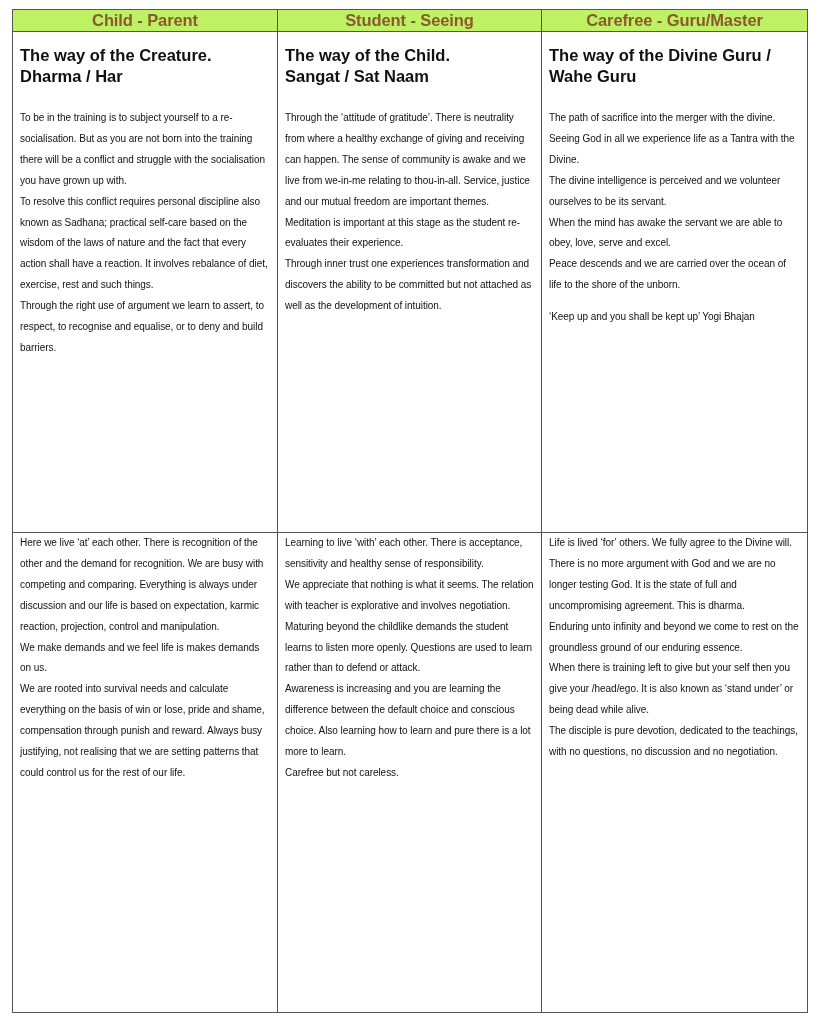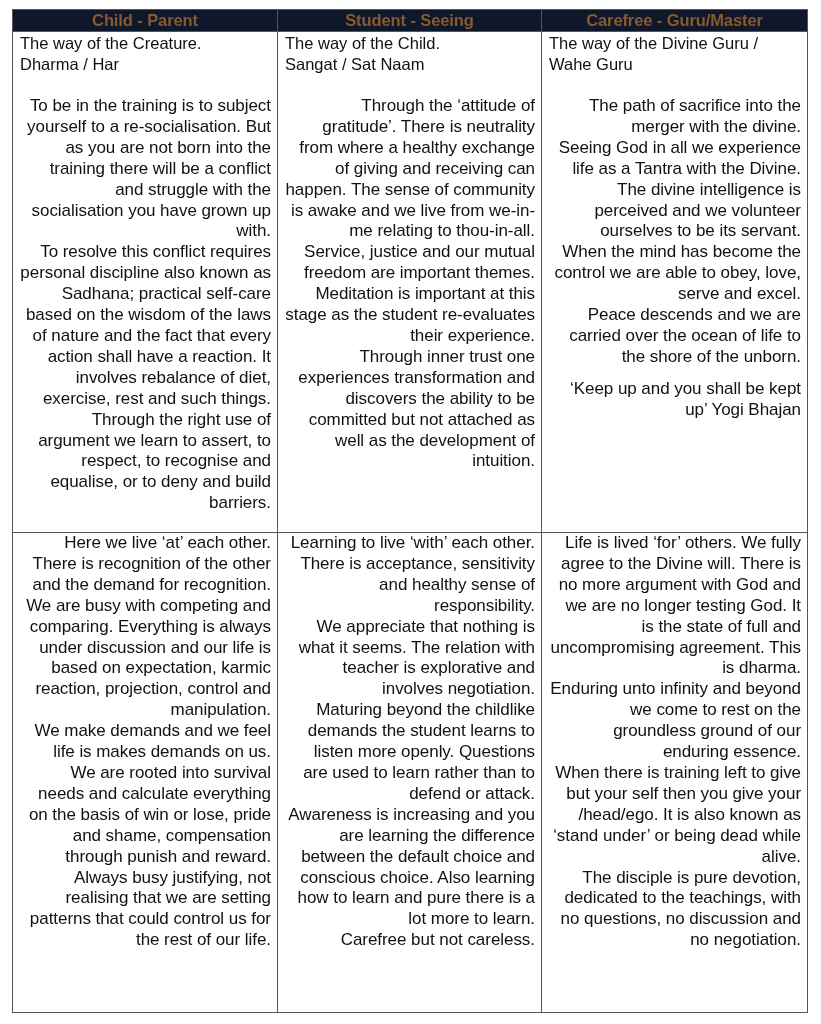--- a/index.html
+++ b/index.html
@@ -25,46 +25,45 @@
     }
     .doc-table col.c1 { width: 265px; }
     .doc-table col.c2 { width: 264px; }
     .doc-table col.c3 { width: 266px; }
     .doc-table th, .doc-table td {
       border: 1.3px solid #555555;
       vertical-align: top;
       padding: 0 6px 0 7px;
     }
     .doc-table th {
-      background: #0f172a;
+      background: #bef264;
       color: #8a5a2c;
       font-weight: bold;
       font-size: 16.5px;
       height: 21px;
       line-height: 21px;
       text-align: center;
       padding: 0;
       letter-spacing: -0.1px;
     }
     .row-1 td { height: 500px; }
     .row-2 td { height: 479px; margin-left: 22px; }
     .cell-title {
-      font-weight: normal;
+      font-weight: bold;
       font-size: 16.5px;
       line-height: 21px;
       margin: 0;
-      padding-top: 1px;
+      padding-top: 13px;
     }
     .cell-gap { height: 21px; }
     .para {
-      font-size: 17px;
+      font-size: 10px;
       line-height: 20.9px;
       margin: 0;
       letter-spacing: -0.05px;
-      text-align: right;
     }
     .para.spaced { margin-top: 11px; }
     .row-2 td .para:first-child { padding-top: 0; }
   </style>
 </head>
 <body>
 
 <table class="doc-table">
   <colgroup>
     <col class="c1">
@@ -102,21 +101,21 @@
       </td>
       <td>
         <div class="cell-title">
           <div>The way of the Divine Guru /</div>
           <div>Wahe Guru</div>
         </div>
         <div class="cell-gap"></div>
         <p class="para">The path of sacrifice into the merger with the divine.</p>
         <p class="para">Seeing God in all we experience life as a Tantra with the Divine.</p>
         <p class="para">The divine intelligence is perceived and we volunteer ourselves to be its servant.</p>
-        <p class="para">When the mind has become the control we are able to obey, love, serve and excel.</p>
+        <p class="para">When the mind has awake the servant we are able to obey, love, serve and excel.</p>
         <p class="para">Peace descends and we are carried over the ocean of life to the shore of the unborn.</p>
         <p class="para spaced">‘Keep up and you shall be kept up’ Yogi Bhajan</p>
       </td>
     </tr>
     <tr class="row-2">
       <td>
         <p class="para">Here we live ‘at’ each other. There is recognition of the other and the demand for recognition. We are busy with competing and comparing. Everything is always under discussion and our life is based on expectation, karmic reaction, projection, control and manipulation.</p>
         <p class="para">We make demands and we feel life is makes demands on us.</p>
         <p class="para">We are rooted into survival needs and calculate everything on the basis of win or lose, pride and shame, compensation through punish and reward. Always busy justifying, not realising that we are setting patterns that could control us for the rest of our life.</p>
       </td>

